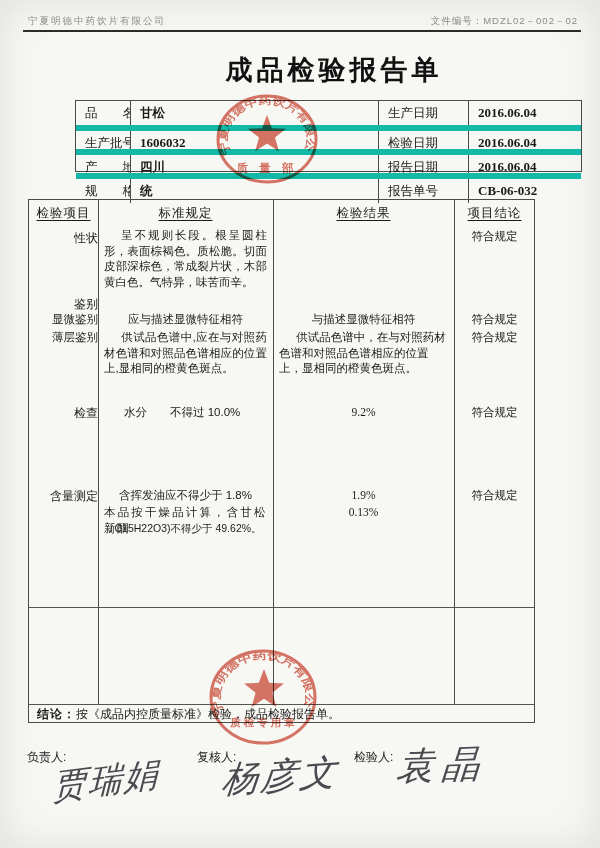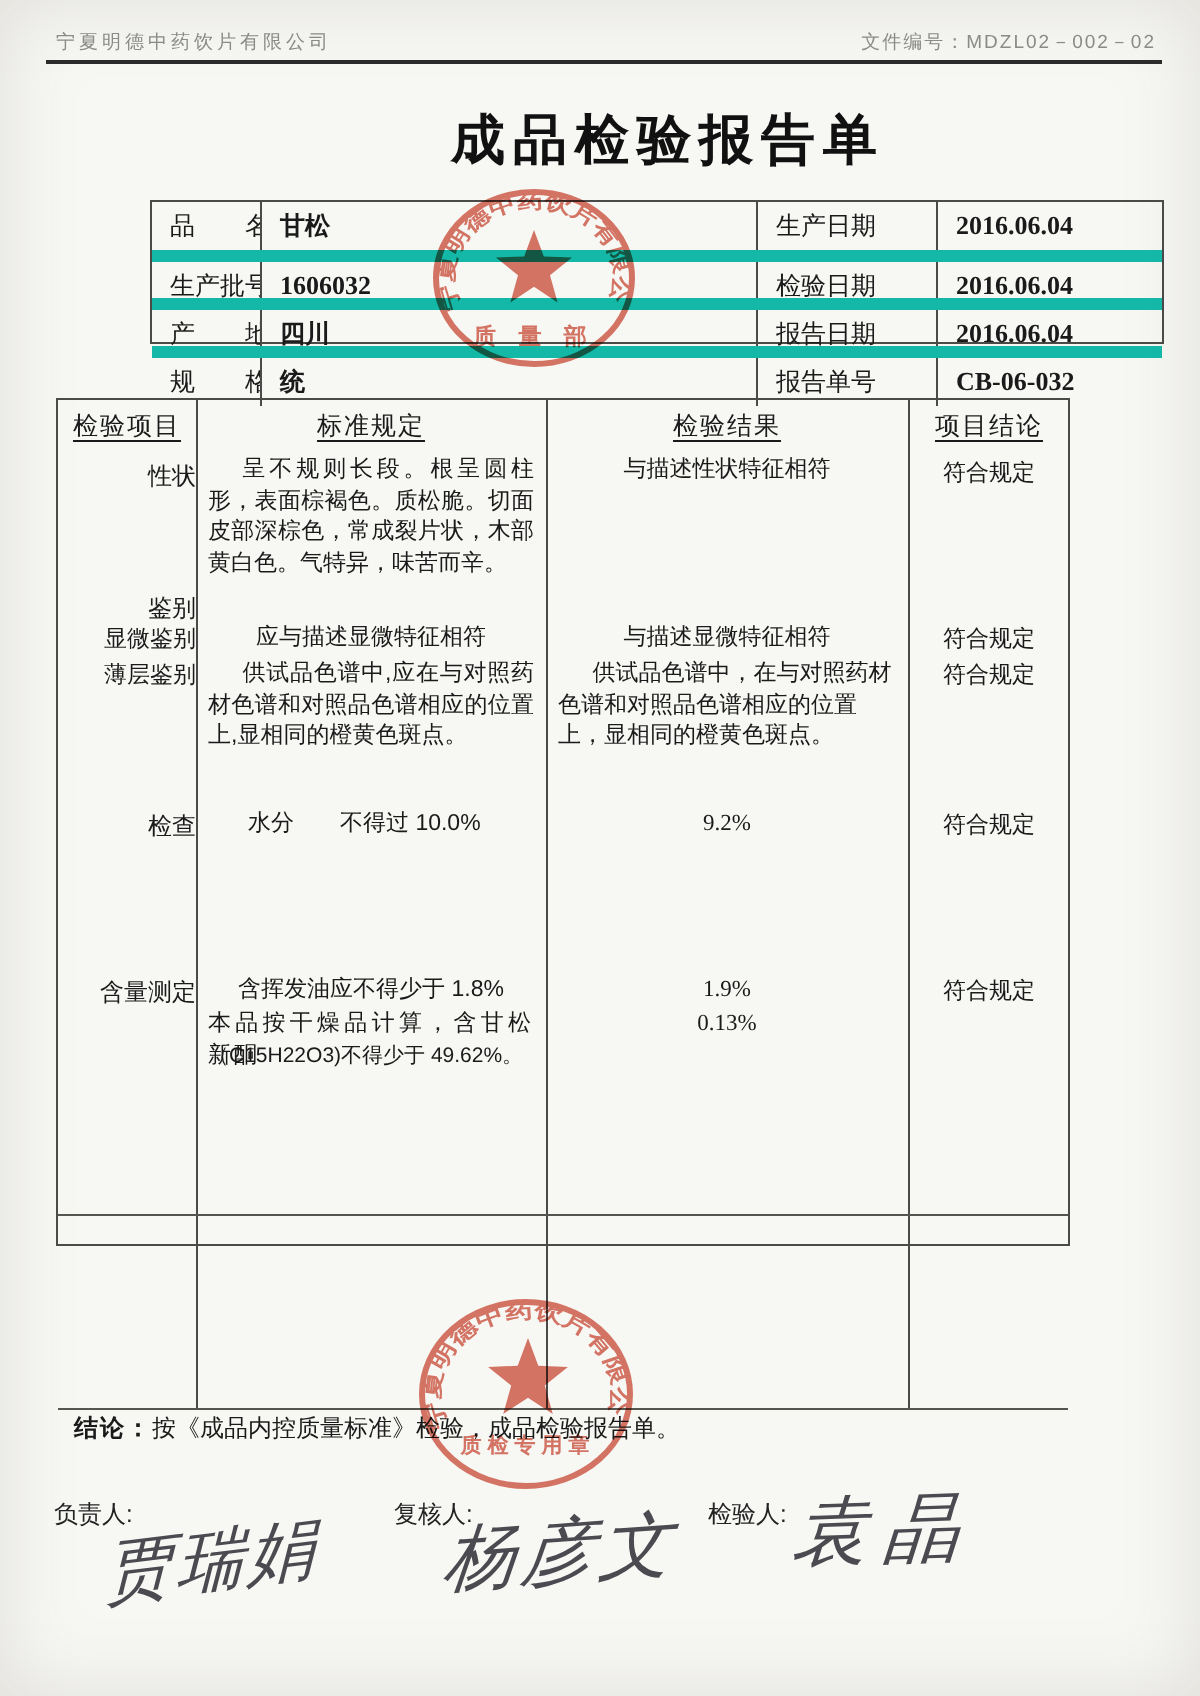--- a/index.html
+++ b/index.html
@@ -20,21 +20,21 @@
   .info-row.first{border-top:none;}
   .cell{position:absolute;top:0;height:24px;line-height:24px;box-sizing:border-box;
         border-left:1px solid #4a4a48;padding-left:9px;font-size:12.5px;white-space:pre;overflow:hidden;}
   .cell.c0{left:0;width:54px;border-left:none;}
   .cell.c1{left:54px;width:248px;}
   .cell.c2{left:302px;width:90px;}
   .cell.c3{left:392px;width:115px;}
   .val{font-weight:bold;}
   .num{font-family:"Liberation Serif",serif;font-weight:bold;font-size:13px;}
   
-  .insp{position:absolute;left:28px;top:199px;width:507px;height:424px;
+  .insp{position:absolute;left:28px;top:199px;width:507px;height:524px;
         border:1px solid #4a4a48;box-sizing:border-box;}
   .vline{position:absolute;top:0;width:1px;height:504px;background:#4a4a48;}
   .vl1{left:69px;}.vl2{left:244px;}.vl3{left:425px;}
   .hline{position:absolute;left:0;width:100%;height:1px;background:#55554f;}
   .hl1{top:407px;}.hl2{top:504px;}
   .insp-h{position:absolute;top:5px;font-size:12.5px;text-decoration:underline;
           text-underline-offset:3px;text-align:center;letter-spacing:1px;}
   .ih0{left:0;width:69px;}.ih1{left:69px;width:175px;}.ih2{left:244px;width:181px;}.ih3{left:425px;width:81px;}
   .item-label{position:absolute;left:0;width:69px;text-align:right;font-size:12px;}
   .std{position:absolute;left:69px;width:175px;box-sizing:border-box;padding:0 6px;
@@ -106,21 +106,20 @@
     <div class="hline hl1"></div>
     <div class="hline hl2"></div>
 
     <div class="insp-h ih0">检验项目</div>
     <div class="insp-h ih1">标准规定</div>
     <div class="insp-h ih2">检验结果</div>
     <div class="insp-h ih3">项目结论</div>
 
     <div class="item-label" style="top:30px">性状</div>
     <div class="std indent" style="top:28px">呈不规则长段。根呈圆柱形，表面棕褐色。质松脆。切面皮部深棕色，常成裂片状，木部黄白色。气特异，味苦而辛。</div>
-    <div class="res center" style="top:28px">与描述性状特征相符</div>
     <div class="verdict" style="top:29px">符合规定</div>
 
     <div class="item-label" style="top:96px">鉴别</div>
     <div class="item-label" style="top:112px;font-size:11.5px">显微鉴别</div>
     <div class="std" style="top:112px;padding-left:30px">应与描述显微特征相符</div>
     <div class="res center" style="top:112px">与描述显微特征相符</div>
     <div class="verdict" style="top:112px">符合规定</div>
 
     <div class="item-label" style="top:130px;font-size:11.5px">薄层鉴别</div>
     <div class="std indent" style="top:130px">供试品色谱中,应在与对照药材色谱和对照品色谱相应的位置上,显相同的橙黄色斑点。</div>

